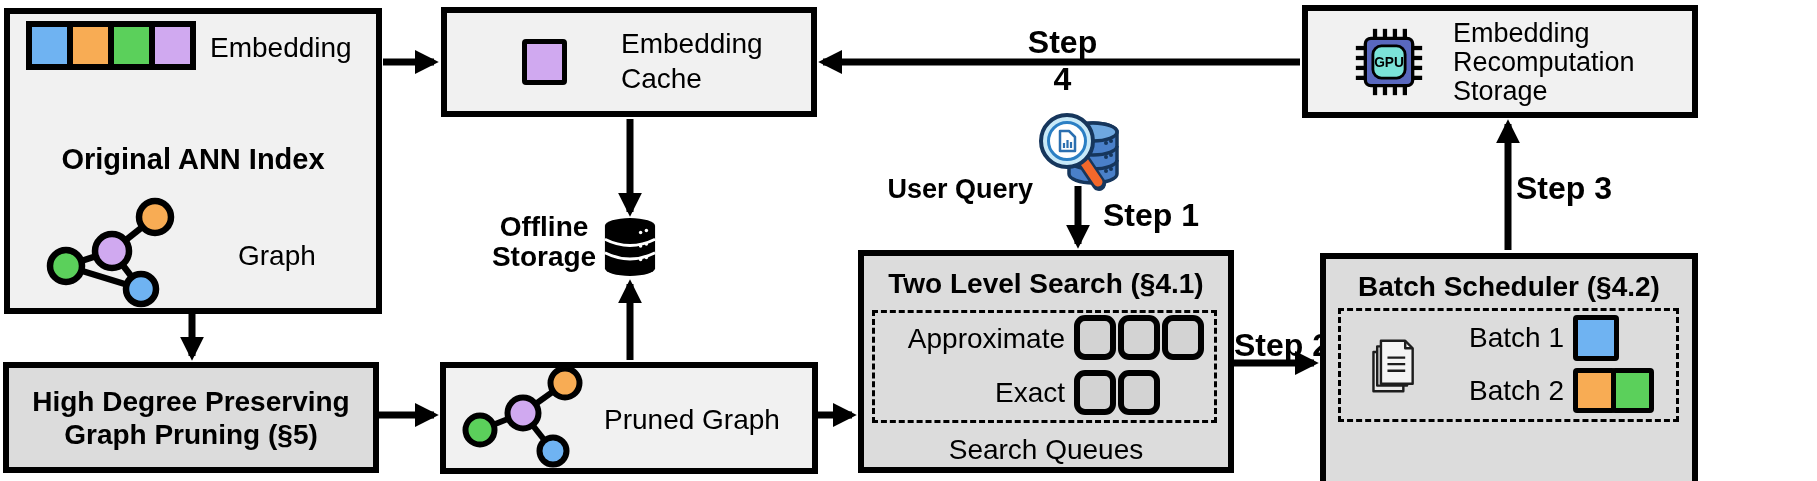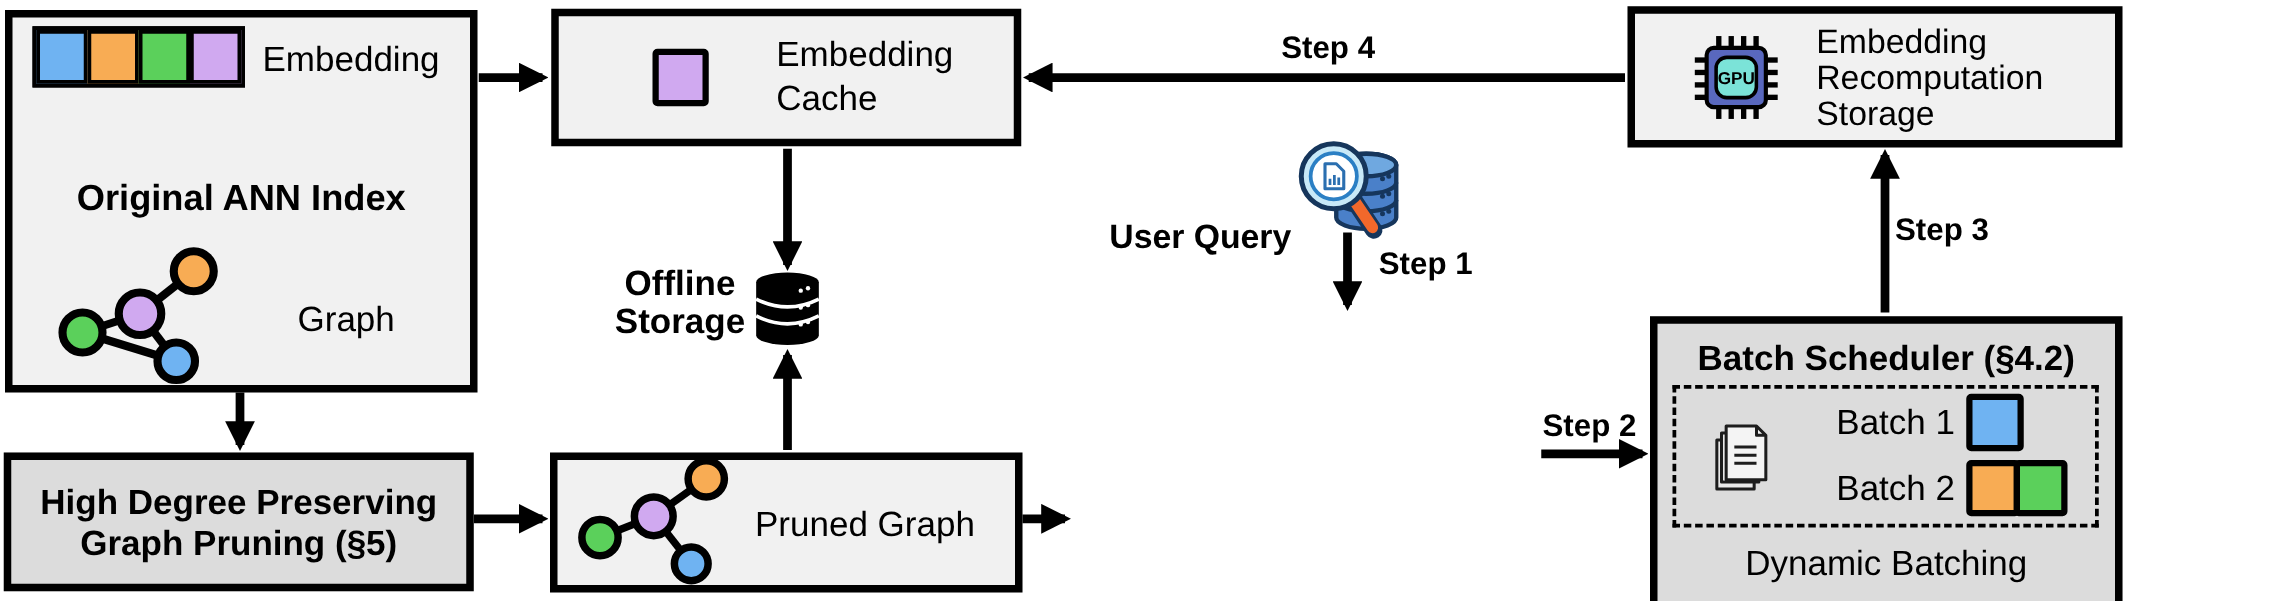--- a/index.html
+++ b/index.html
@@ -8,21 +8,21 @@
     font-family:"Liberation Sans",sans-serif;color:#000;overflow:hidden;
   }
   .box{position:absolute;border:6px solid #000;box-sizing:border-box;}
   .light{background:#f1f1f1;}
   .dark{background:#dcdcdc;}
   .abs{position:absolute;}
   .lbl{font-size:28px;line-height:31px;}
   .bold{font-weight:bold;}
   .center{text-align:center;}
   .right{text-align:right;}
-  .steplbl{position:absolute;font-size:25px;font-weight:bold;}
+  .steplbl{position:absolute;font-size:32px;font-weight:bold;}
   .arrows{position:absolute;left:0;top:0;pointer-events:none;}
   .arrow{stroke:#000;stroke-width:7;fill:none;}
   
   .estrip{position:absolute;display:flex;border:3px solid #000;background:#000;}
   .esq{width:35px;height:37px;border:3px solid #000;box-sizing:content-box;}
   
   .csq{position:absolute;border:5px solid #000;border-radius:4px;box-sizing:content-box;}
   .c-blue{background:#6FB3F2;}
   .c-orange{background:#F8AC54;}
   .c-green{background:#5BD05B;}
@@ -147,20 +147,37 @@
         <circle cx="75" cy="59" r="2"></circle>
     </g>
     <line x1="45" y1="47" x2="63" y2="74" stroke="#16365C" stroke-width="14" stroke-linecap="round"></line>
     <line x1="45" y1="47" x2="62" y2="72" stroke="#F2682B" stroke-width="9" stroke-linecap="round"></line>
     <circle cx="31" cy="31" r="26" fill="#C8E9F8" stroke="#16365C" stroke-width="4"></circle>
     <circle cx="31" cy="31" r="18.5" fill="#fff" stroke="#2B7FC4" stroke-width="3"></circle>
     <path d="M24 21 h9 l6 6 v14 h-15 z" fill="#fff" stroke="#2B6FB0" stroke-width="2.5" stroke-linejoin="round"></path>
     <path d="M28 38 v-5 M31.5 38 v-8 M35 38 v-6" stroke="#2B6FB0" stroke-width="2.2"></path>
   </svg>
 
+  <div class="box dark" style="left:858px;top:250px;width:376px;height:223px;">
+    <div class="abs lbl bold center" style="left:0;top:12px;width:100%;">Two Level Search (§4.1)</div>
+    <div class="dashed" style="left:8px;top:54px;width:345px;height:113px;">
+      <div class="abs lbl right" style="left:0px;top:10px;width:190px;">Approximate</div>
+      <div class="qrow" style="left:199px;top:2px;">
+        <div class="qsq"></div>
+        <div class="qsq"></div>
+        <div class="qsq"></div>
+      </div>
+      <div class="abs lbl right" style="left:0px;top:64px;width:190px;">Exact</div>
+      <div class="qrow" style="left:199px;top:57px;">
+        <div class="qsq"></div>
+        <div class="qsq"></div>
+      </div>
+    </div>
+    <div class="abs lbl center" style="left:0;top:178px;width:100%;">Search Queues</div>
+  </div>
 
   <div class="box dark" style="left:1320px;top:253px;width:378px;height:261px;">
     <div class="abs lbl bold center" style="left:0;top:12px;width:100%;">Batch Scheduler (§4.2)</div>
     <div class="dashed" style="left:12px;top:49px;width:341px;height:114px;">
       <svg class="abs" style="left:25px;top:22px;" width="56" height="66" viewBox="0 0 60 66">
         <g fill="#e9e9e9" stroke="#1d1d1d" stroke-width="2.6" stroke-linejoin="round">
           <path d="M8 18 h32 v42 h-32 z"></path>
           <path d="M12 12 h32 v42 h-32 z"></path>
           <path d="M16 6 h26 l8 8 v38 h-34 z" fill="#f4f4f4"></path>
           <path d="M42 6 v8 h8" fill="none"></path>
@@ -168,21 +185,20 @@
         <path d="M23 24 h19 M23 31 h19 M23 38 h19" stroke="#1d1d1d" stroke-width="2.6"></path>
       </svg>
       <div class="abs lbl right" style="left:90px;top:11px;width:133px;">Batch 1</div>
       <div class="csq c-blue" style="left:232px;top:4px;width:36px;height:36px;"></div>
       <div class="abs lbl right" style="left:90px;top:64px;width:133px;">Batch 2</div>
       <div class="abs pair" style="left:232px;top:57px;">
         <div class="csq c-orange" style="position:relative;width:33px;height:35px;"></div>
         <div class="csq c-green" style="position:relative;width:33px;height:35px;margin-left:-5px;"></div>
       </div>
     </div>
-    <div class="abs lbl center" style="left:0;top:176px;width:100%;">Dynamic Batching</div>
   </div>
 
   <div class="box dark" style="left:3px;top:362px;width:376px;height:111px;display:flex;align-items:center;justify-content:center;">
     <div class="lbl bold center" style="width:345px;line-height:33px;">High Degree Preserving Graph Pruning (§5)</div>
   </div>
 
   <div class="box light" style="left:440px;top:362px;width:378px;height:112px;">
     <svg class="abs" style="left:12px;top:0px;" width="150" height="100" viewBox="0 0 150 100">
       <g stroke="#000" stroke-width="6">
         <line x1="22" y1="62" x2="65" y2="45"></line>

